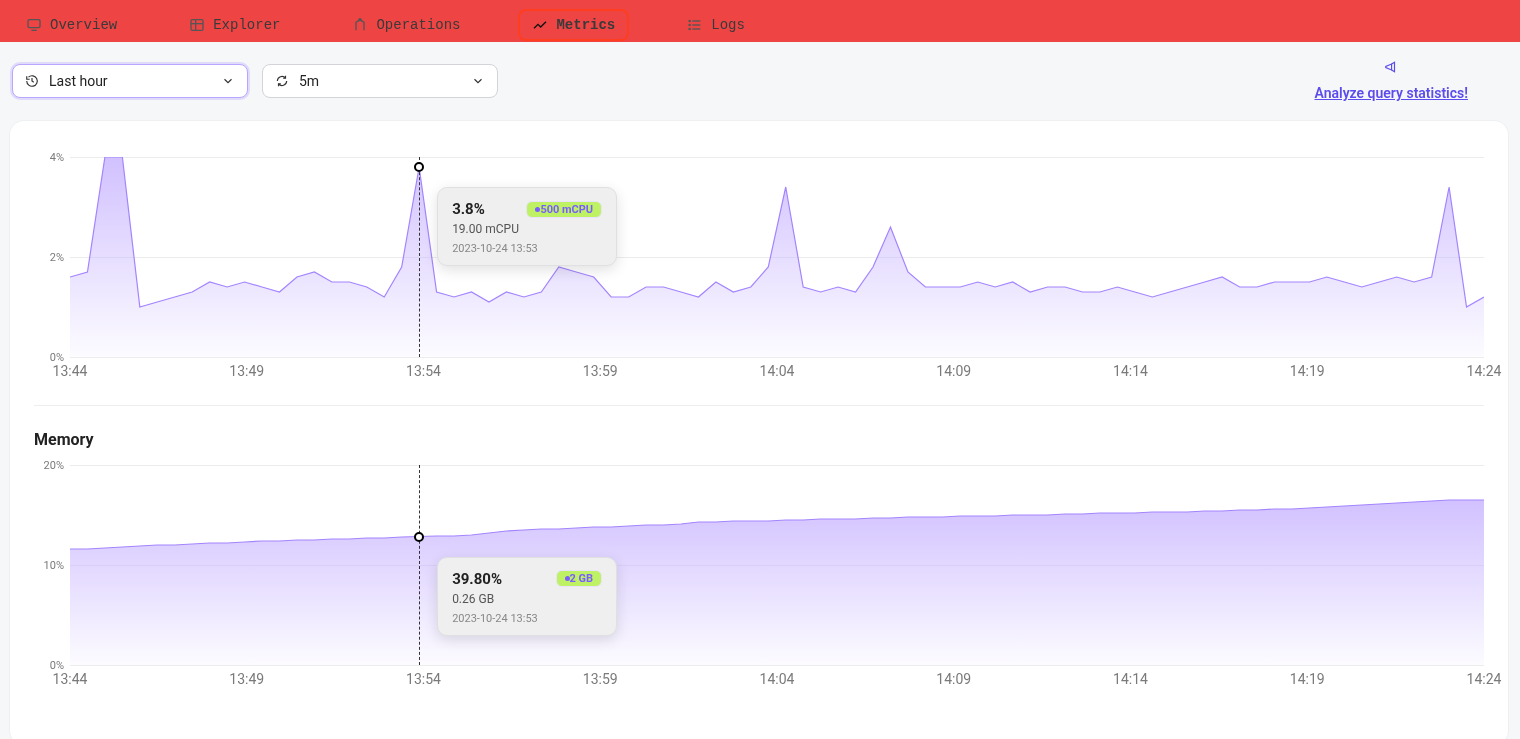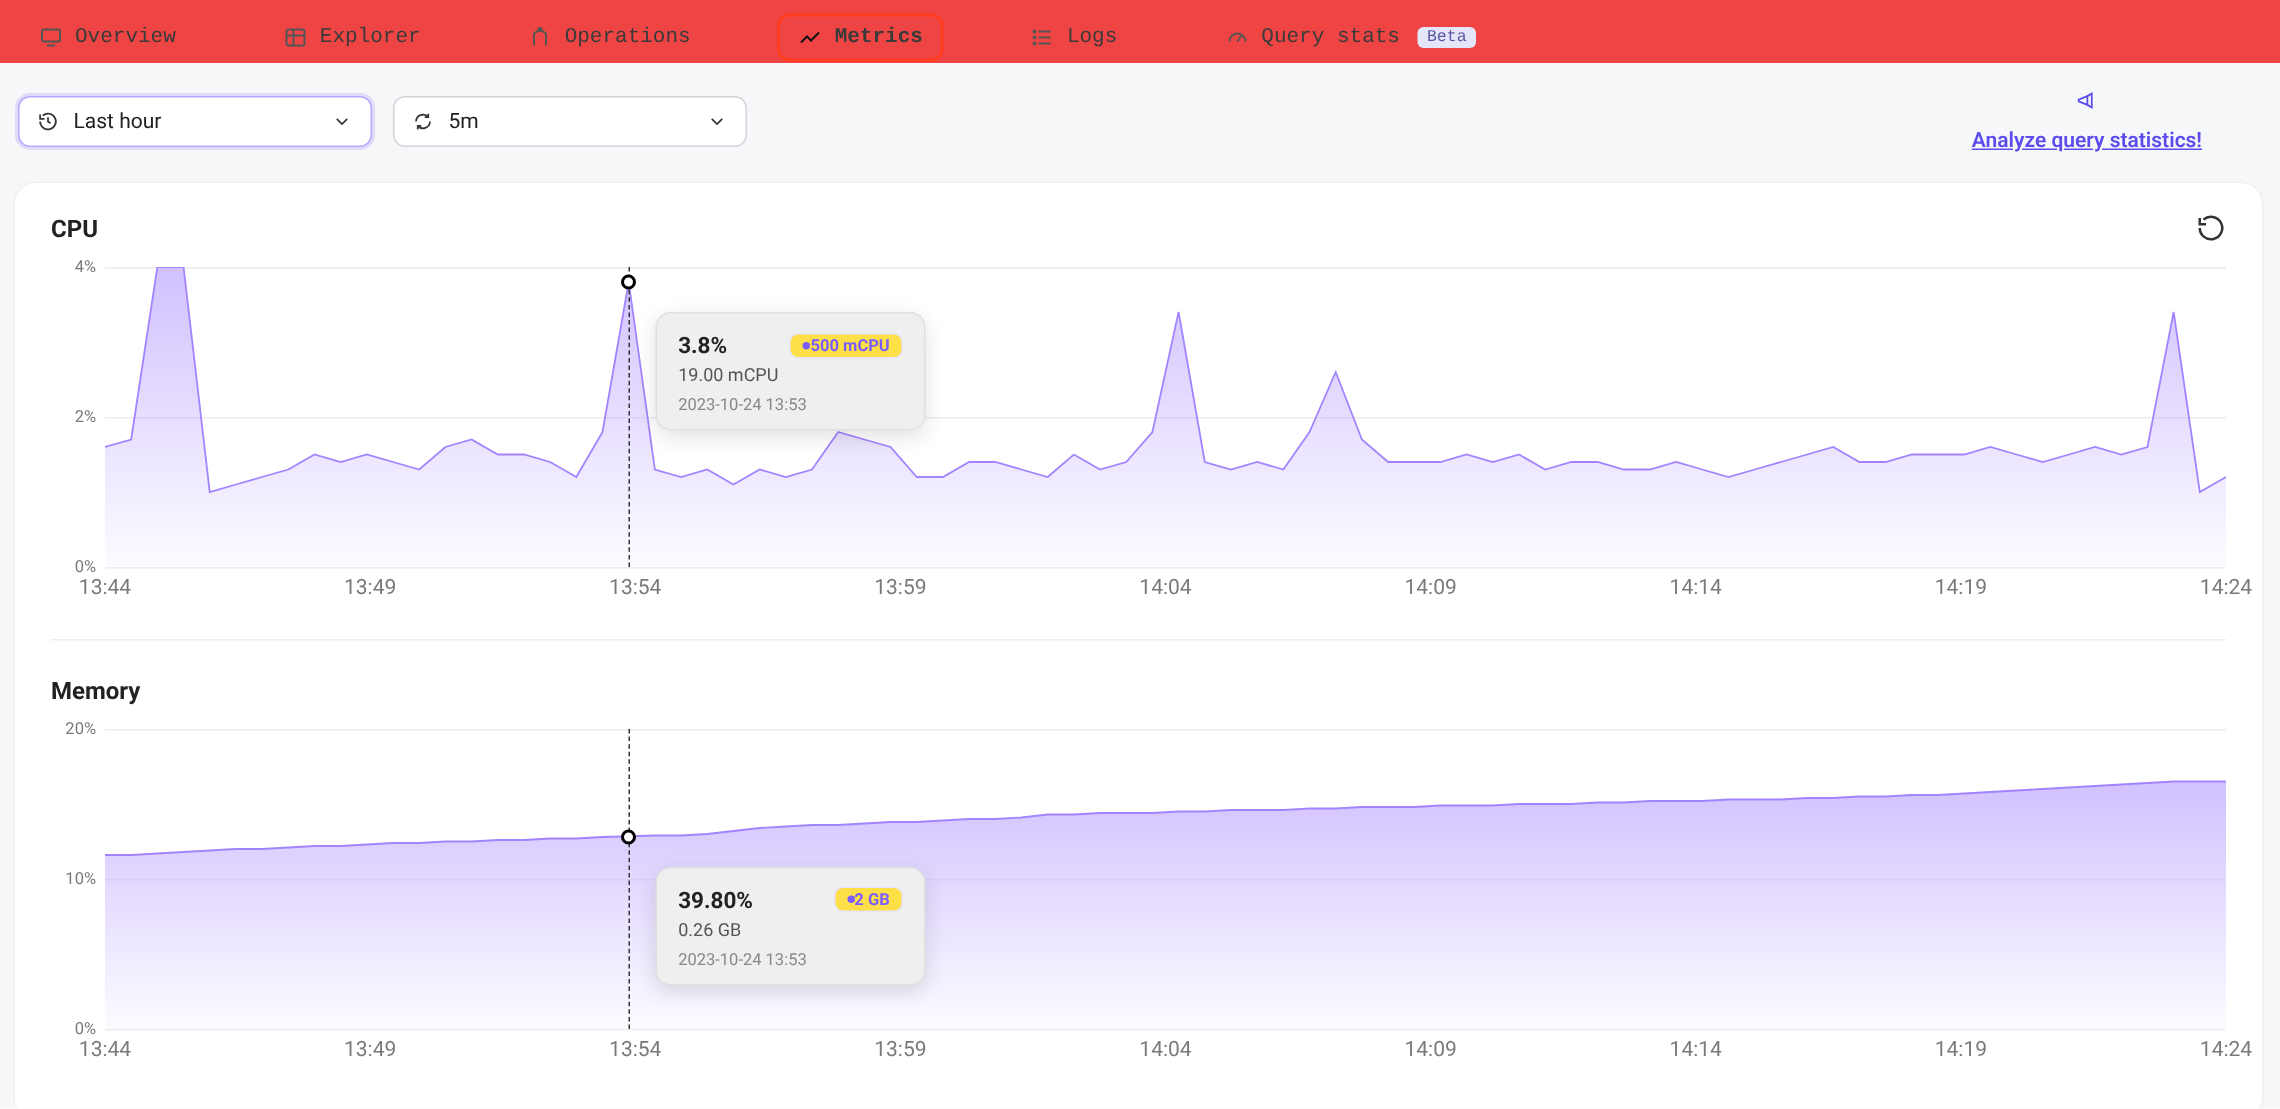--- a/index.html
+++ b/index.html
@@ -209,21 +209,21 @@
     }
     .tooltip .tt-pct {
       font-size: 15px;
       font-weight: 700;
       color: #222;
     }
     .tooltip .tt-chip {
       display: inline-flex;
       align-items: center;
       gap: 0;
-      background: #fde047;
+      background: #bef264;
       border: 1px solid #e8e3fb;
       border-radius: 6px;
       padding: 1px 8px;
       font-size: 11px;
       font-weight: 700;
       color: #7a5cff;
     }
     .tooltip .tt-chip .dot {
       width: 5px; height: 5px; border-radius: 50%;
       background: #7a5cff;
@@ -293,30 +293,20 @@
       <svg viewBox="0 0 24 24" fill="none" stroke-width="2">
           <line x1="8" y1="6" x2="20" y2="6"></line>
           <line x1="8" y1="12" x2="20" y2="12"></line>
           <line x1="8" y1="18" x2="20" y2="18"></line>
           <circle cx="4" cy="6" r="1"></circle>
           <circle cx="4" cy="12" r="1"></circle>
           <circle cx="4" cy="18" r="1"></circle>
         </svg>
     </span>
     <span>Logs</span>
-  </div>
-  <div class="tab">
-    <span class="ico">
-      <svg viewBox="0 0 24 24" fill="none" stroke-width="2">
-          <path d="M4 16a8 8 0 0 1 16 0"></path>
-          <line x1="12" y1="16" x2="16" y2="10"></line>
-        </svg>
-    </span>
-    <span>Query stats</span>
-    <span class="beta-badge">Beta</span>
   </div>
 </div>
 
 <div class="filter-row">
   <div class="select-pill primary">
     <span class="lead">
       <span class="ico">
         <svg viewBox="0 0 24 24" fill="none" stroke-width="2">
             <path d="M3 12a9 9 0 1 0 3-6.7"></path>
             <polyline points="3,4 3,9 8,9"></polyline>
@@ -358,29 +348,20 @@
           <path d="M13 7l5-3v16l-5-3"></path>
         </svg>
     </span>
     <span>Analyze query statistics!</span>
   </a>
 </div>
 
 <div class="card">
 
   <div class="chart-block">
-    <div class="chart-header">
-      <div class="chart-title">CPU</div>
-      <div class="reload-btn">
-        <svg viewBox="0 0 24 24" fill="none" stroke-width="2">
-            <path d="M3 12a9 9 0 1 0 3-6.7"></path>
-            <polyline points="3,4 3,9 8,9"></polyline>
-          </svg>
-      </div>
-    </div>
 
     <div class="plot-area" id="plot-cpu">
 
       <div class="grid-line" style="top:0%"></div>
       <div class="y-tick" style="top:0%">4%</div>
       <div class="grid-line" style="top:50%"></div>
       <div class="y-tick" style="top:50%">2%</div>
       <div class="grid-line" style="top:100%"></div>
       <div class="y-tick" style="top:100%">0%</div>
 

